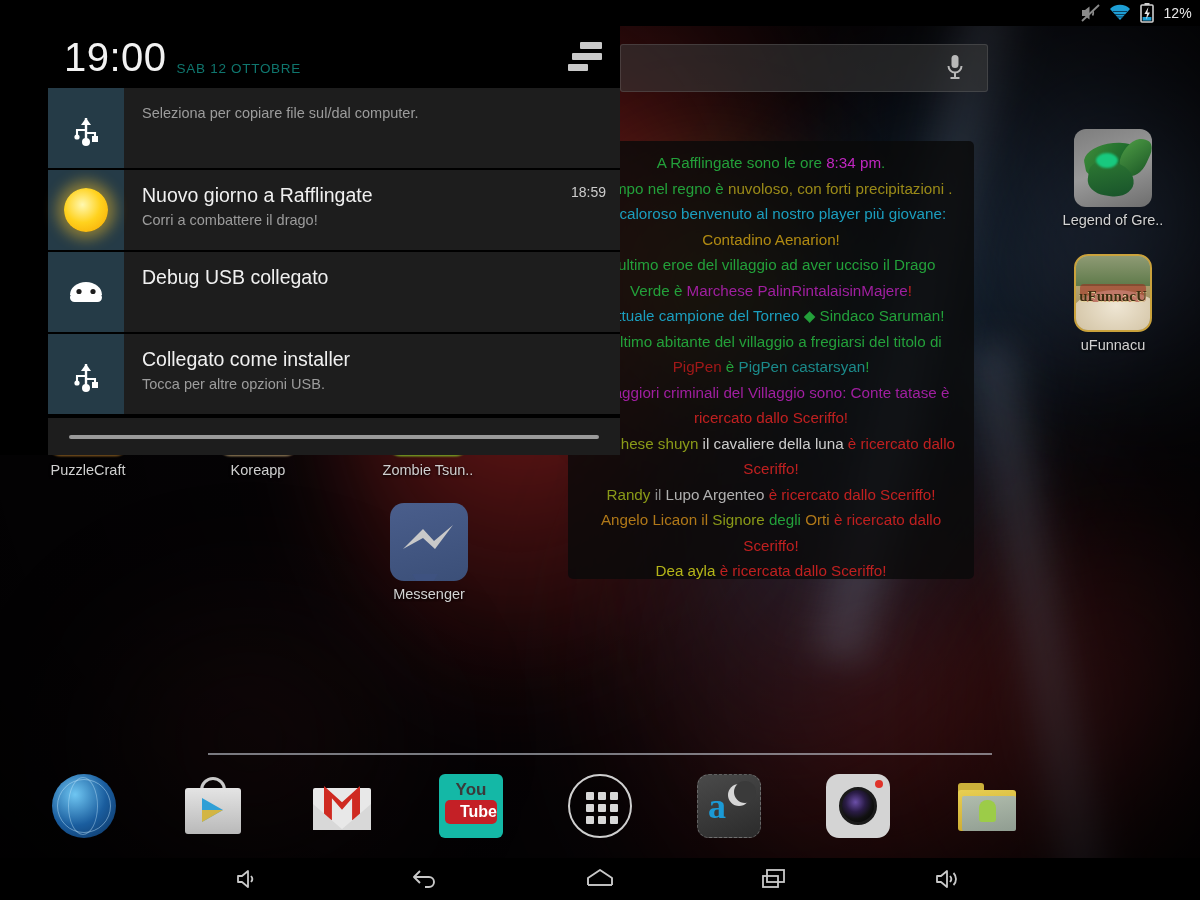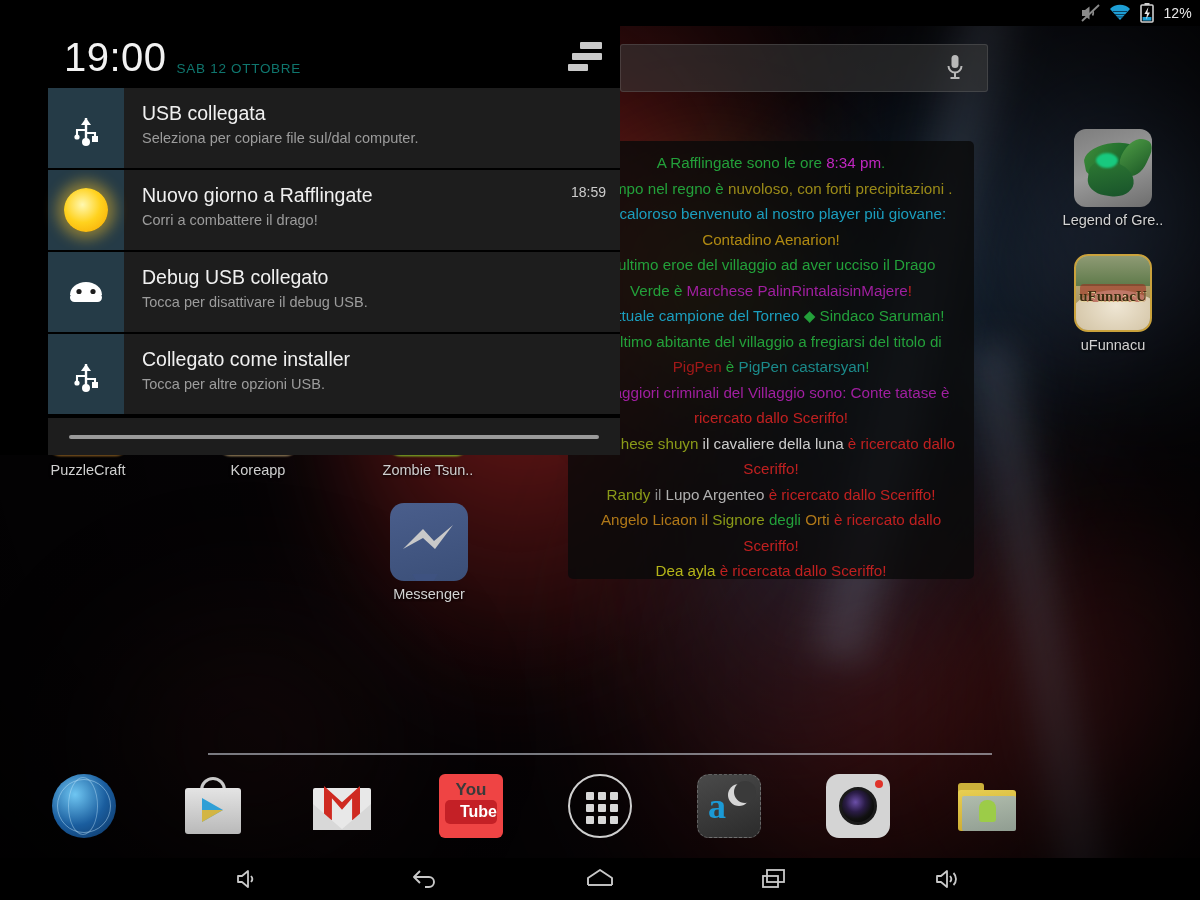--- a/index.html
+++ b/index.html
@@ -79,21 +79,21 @@
   .ic-play{background:transparent;}
   .ic-play .bag{position:absolute;left:4px;top:14px;width:56px;height:46px;background:linear-gradient(180deg,#e4e4e4,#b9b9b9);border-radius:3px;}
   .ic-play .handle{position:absolute;left:19px;top:3px;width:26px;height:20px;border:3px solid #c9c9c9;border-bottom:none;border-radius:14px 14px 0 0;}
   .ic-play .tri{position:absolute;left:21px;top:24px;width:0;height:0;border-top:12px solid transparent;border-bottom:12px solid transparent;border-left:21px solid #2f9fd6;}
   .ic-play .tri2{position:absolute;left:21px;top:36px;width:0;height:0;border-top:0 solid transparent;border-bottom:12px solid transparent;border-left:21px solid #f0b829;opacity:.85;}
   .ic-gmail{background:transparent;}
   .ic-gmail .env{position:absolute;left:3px;top:14px;width:58px;height:42px;background:#e8e8e8;border-radius:2px;}
   .ic-gmail .m{position:absolute;left:14px;top:12px;width:36px;height:34px;background:#cf2a21;clip-path:polygon(0 100%,0 0,50% 48%,100% 0,100% 100%,78% 100%,78% 36%,50% 70%,22% 36%,22% 100%);}
   .ic-gmail .flapL{position:absolute;left:3px;top:30px;width:0;height:0;border-left:30px solid #d8d8d8;border-top:26px solid transparent;}
   .ic-gmail .flapR{position:absolute;right:3px;top:30px;width:0;height:0;border-right:30px solid #d8d8d8;border-top:26px solid transparent;}
-  .ic-yt{background:#ef4444;border-radius:6px;padding:6px 4px;}
+  .ic-yt{background:#14b8a6;border-radius:6px;padding:6px 4px;}
   .ic-yt .yt1{text-align:center;font-size:17px;font-weight:bold;color:#3a3a3a;line-height:19px;font-family:"Liberation Sans",sans-serif;}
   .ic-yt .yt2{margin:1px 2px 0;background:#c42026;border-radius:5px;text-align:right;font-size:16px;font-weight:bold;color:#fff;line-height:24px;}
   .ic-drawer{border:2px solid #cfcfcf;border-radius:50%;background:rgba(0,0,0,.18);}
   .ic-drawer .grid{position:absolute;left:16px;top:16px;display:grid;grid-template-columns:repeat(3,8px);grid-template-rows:repeat(3,8px);gap:4px;}
   .ic-drawer .grid i{background:#d8d8d8;border-radius:1px;display:block;}
   .ic-aapp{background:linear-gradient(160deg,#4a4a4a,#2b2b2b);border:1px dashed rgba(190,190,190,.35);border-radius:12px;}
   .ic-aapp .moon{position:absolute;right:10px;top:9px;width:22px;height:22px;border-radius:50%;background:#d6d6d6;}
   .ic-aapp .moon2{position:absolute;right:4px;top:6px;width:22px;height:22px;border-radius:50%;background:#3a3a3a;}
   .ic-aapp .ltr{position:absolute;left:10px;top:12px;font-size:36px;font-weight:bold;color:#1b9ad6;line-height:38px;font-family:"Liberation Serif",serif;}
   .ic-cam{background:#d4d4d4;border-radius:13px;}
@@ -291,21 +291,20 @@
             <circle cx="17" cy="34" r="4" fill="#fff"></circle>
             <path d="M17 31 V10" stroke="#fff" stroke-width="2.4"></path>
             <path d="M17 10 L12 17 h10 Z" fill="#fff"></path>
             <path d="M17 22 L8 22 V28" stroke="#fff" stroke-width="2.1" fill="none"></path>
             <path d="M17 25 L26 25 V30" stroke="#fff" stroke-width="2.1" fill="none"></path>
             <circle cx="8" cy="29" r="2.6" fill="#fff"></circle>
             <rect x="23" y="28" width="6" height="6" fill="#fff"></rect>
           </svg>
         </div>
         <div class="notif-body">
-          <div class="notif-title">USB collegata</div>
           <div class="notif-sub">Seleziona per copiare file sul/dal computer.</div>
         </div>
       </div>
       <div class="notif">
         <div class="notif-ico">
           <div class="sun"></div>
         </div>
         <div class="notif-body">
           <div class="notif-title">Nuovo giorno a Rafflingate</div>
           <div class="notif-sub">Corri a combattere il drago!</div>
@@ -316,21 +315,20 @@
         <div class="notif-ico">
           <svg width="42" height="30" viewBox="0 0 42 30">
             <path d="M5 18 a16 13 0 0 1 32 0 Z" fill="#fff"></path>
             <rect x="5" y="16" width="32" height="9" rx="4.5" fill="#fff"></rect>
             <circle cx="14" cy="14.5" r="2.6" fill="#1d1d1d"></circle>
             <circle cx="28" cy="14.5" r="2.6" fill="#1d1d1d"></circle>
           </svg>
         </div>
         <div class="notif-body">
           <div class="notif-title">Debug USB collegato</div>
-          <div class="notif-sub">Tocca per disattivare il debug USB.</div>
         </div>
       </div>
       <div class="notif">
         <div class="notif-ico">
           <svg width="34" height="40" viewBox="0 0 34 40">
             <circle cx="17" cy="34" r="4" fill="#fff"></circle>
             <path d="M17 31 V10" stroke="#fff" stroke-width="2.4"></path>
             <path d="M17 10 L12 17 h10 Z" fill="#fff"></path>
             <path d="M17 22 L8 22 V28" stroke="#fff" stroke-width="2.1" fill="none"></path>
             <path d="M17 25 L26 25 V30" stroke="#fff" stroke-width="2.1" fill="none"></path>

